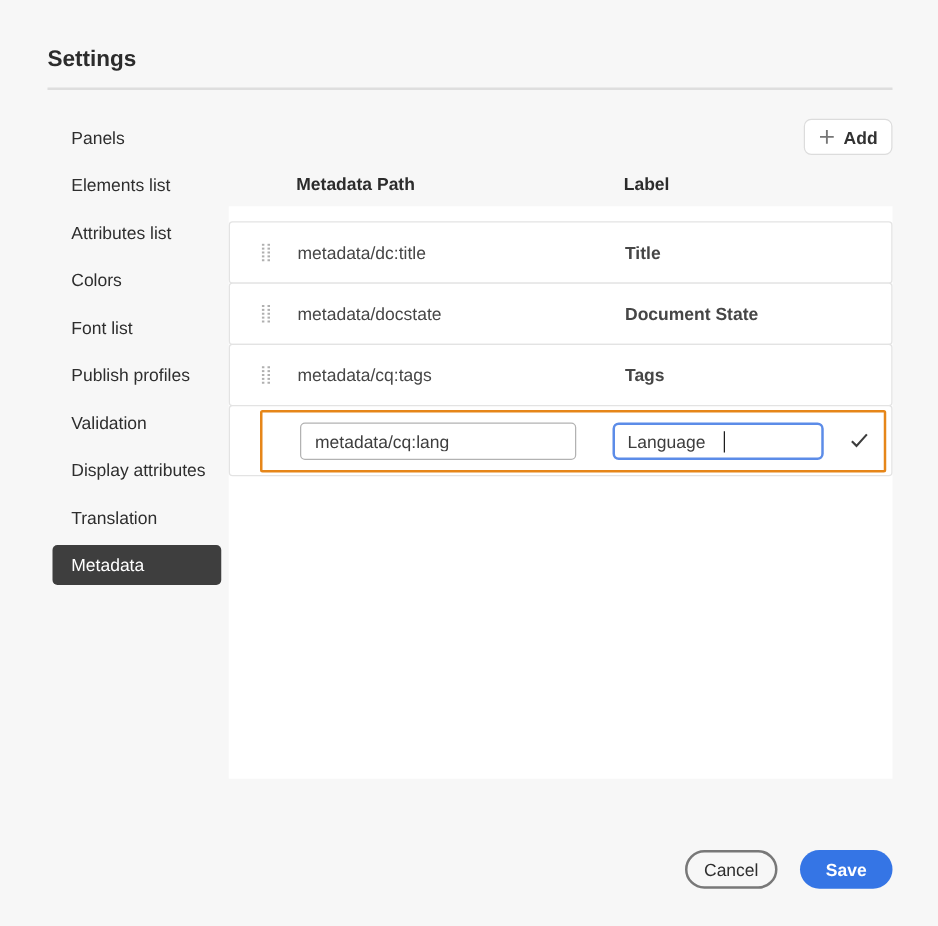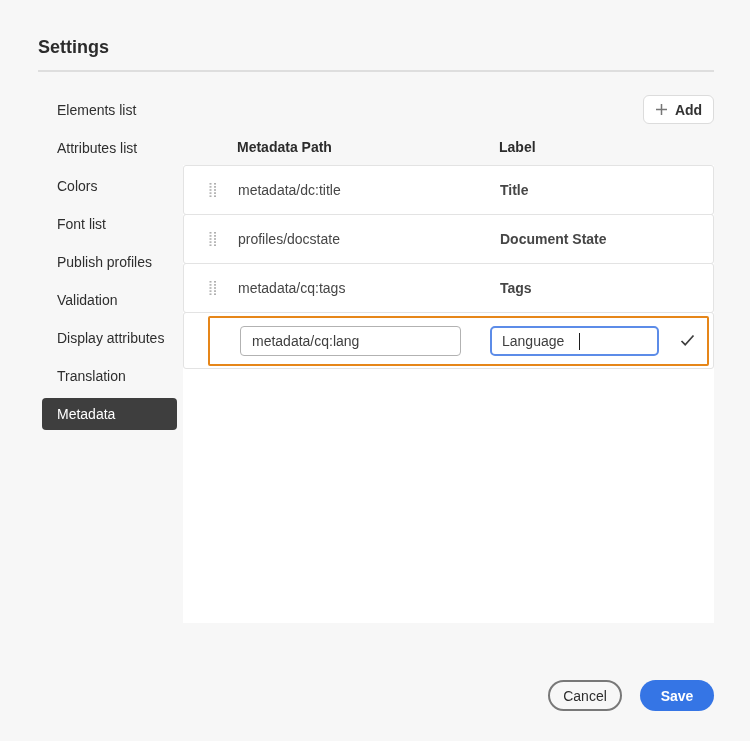--- a/index.html
+++ b/index.html
@@ -26,21 +26,21 @@
 
   
   .col-head { position:absolute; top:139px; font-size:14px; font-weight:700; color:#2c2c2c; }
   .col-head.path { left:237px; }
   .col-head.label { left:499px; }
 
   
   .panel { position:absolute; left:183px; top:165px; width:531px; height:458px; background:#ffffff; }
   .row-card { position:relative; width:100%; height:50px; background:#ffffff;
               border:1px solid #e3e3e3; border-radius:3px; margin-top:-1px; }
-  .row-card:first-child { margin-top:0; }
+  .row-card:first-child { margin-top:12px; }
   .row-card.edit { height:57px; }
   .drag-handle { position:absolute; left:25px; top:50%; transform:translateY(-50%); cursor:grab; line-height:0; }
   .cell-path { position:absolute; left:54px; top:50%; transform:translateY(-50%); font-size:14px; color:#464646; white-space:nowrap; }
   .cell-label { position:absolute; left:316px; top:50%; transform:translateY(-50%); font-size:14px; color:#464646; white-space:nowrap;font-weight:bold; }
 
   
   .edit-outline { position:absolute; left:24px; top:3px; width:501px; height:50px;
                   border:2px solid #e68619; border-radius:2px; }
   .txt-input { position:absolute; top:13px; height:30px; font-family:"Liberation Sans","DejaVu Sans",sans-serif;
                font-size:14px; color:#3e3e3e; background:#fff; padding:0 11px;
@@ -63,20 +63,23 @@
 </style>
 </head>
 <body>
 
 <div id="app">
 
   <h1 class="page-title">Settings</h1>
   <div class="title-divider"></div>
 
   <nav class="sidebar">
+    <div class="side-item">
+        <div class="side-pill">Panels</div>
+      </div>
     <div class="side-item">
         <div class="side-pill">Elements list</div>
       </div>
     <div class="side-item">
         <div class="side-pill">Attributes list</div>
       </div>
     <div class="side-item">
         <div class="side-pill">Colors</div>
       </div>
     <div class="side-item">
@@ -144,21 +147,21 @@
               <rect x="5" y="3.6" width="2" height="1.6"></rect>
               <rect x="0.5" y="6.7" width="2" height="1.6"></rect>
               <rect x="5" y="6.7" width="2" height="1.6"></rect>
               <rect x="0.5" y="9.8" width="2" height="1.6"></rect>
               <rect x="5" y="9.8" width="2" height="1.6"></rect>
               <rect x="0.5" y="12.9" width="2" height="1.6"></rect>
               <rect x="5" y="12.9" width="2" height="1.6"></rect>
             </g>
           </svg>
       </span>
-      <span class="cell-path">profiles/docstate</span>
+      <span class="cell-path">metadata/docstate</span>
       <span class="cell-label">Document State</span>
     </div>
 
     <div class="row-card">
       <span class="drag-handle">
         <svg width="8" height="15" viewBox="0 0 8 15">
             <g fill="#b0b0b0">
               <rect x="0.5" y="0.5" width="2" height="1.6"></rect>
               <rect x="5" y="0.5" width="2" height="1.6"></rect>
               <rect x="0.5" y="3.6" width="2" height="1.6"></rect>

